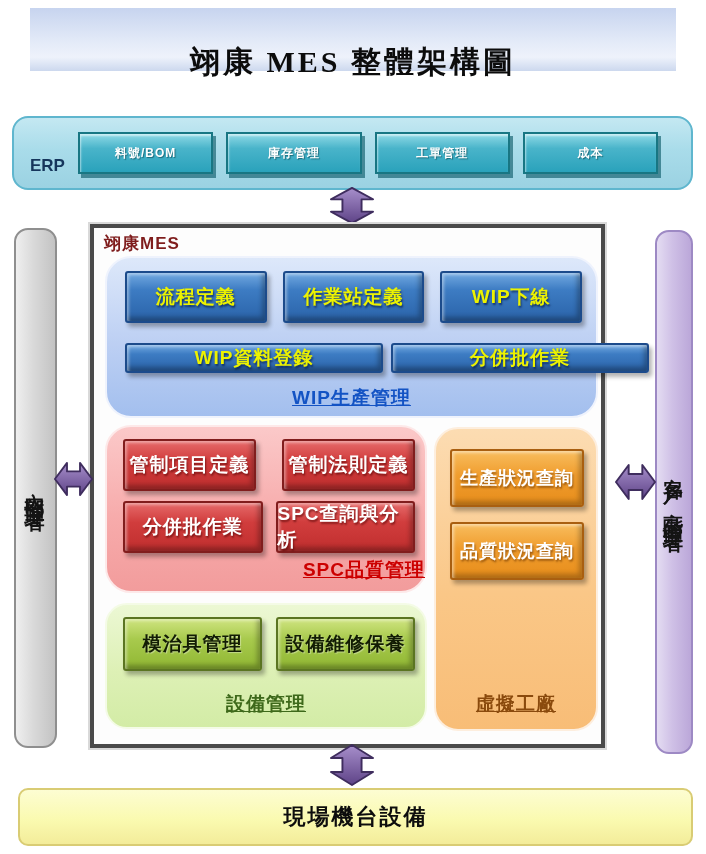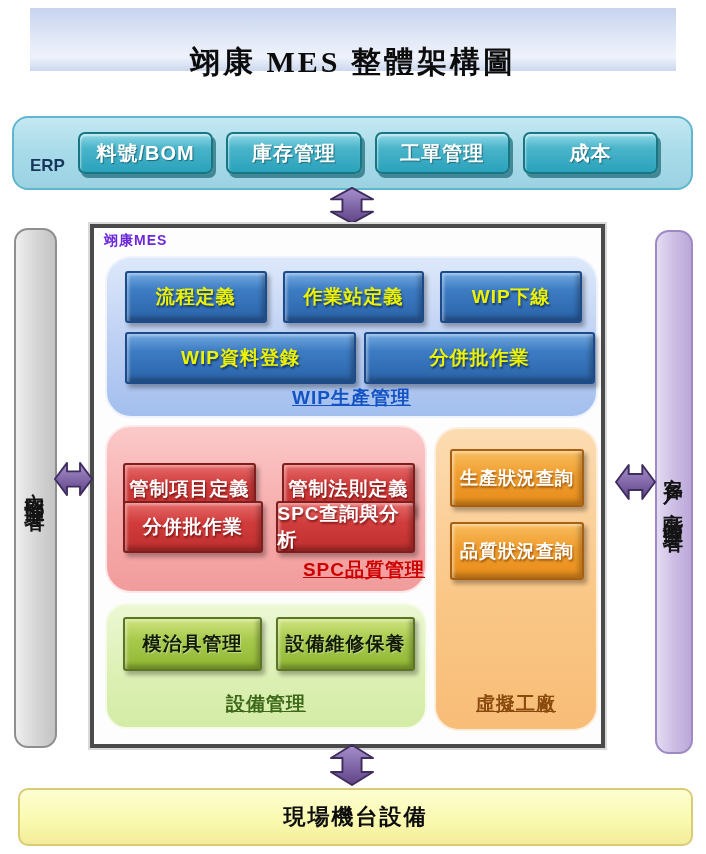--- a/index.html
+++ b/index.html
@@ -30,38 +30,38 @@
   #erp-label {
     position:absolute; left:16px; bottom:12px; font-size:17px; font-weight:bold; color:#16365c;
   }
   #erp-row {
     position:absolute; left:64px; top:14px; width:580px; height:42px;
     display:flex; gap:13px;
   }
   .erp-box {
     flex:1; display:flex; align-items:center; justify-content:center;
     background:linear-gradient(180deg,#8fd9e6 0%,#49b4ca 38%,#2aa2bb 100%);
-    border:2px solid #187683; border-radius:7px;
+    border:2px solid #187683; border-radius:0;
     box-shadow:inset 1px 2px 2px rgba(255,255,255,.55), 3px 4px 0 rgba(17,94,108,.65);
-    color:#ffffff; font-weight:bold; font-size:20px; letter-spacing:1px;
+    color:#ffffff; font-weight:bold; font-size:12px; letter-spacing:1px;
     text-shadow:1px 1px 1px rgba(0,60,70,.6);
   }
 
   
   .arrow { position:absolute; }
   .arrow svg { display:block; width:100%; height:100%; }
 
   
   #mes-panel {
     position:absolute; left:90px; top:224px; width:515px; height:524px;
     background:#fdfdfd; border:4px solid #4a4a4a;
     box-shadow:0 0 0 2px #d9d9d9;
   }
   #mes-title {
-    position:absolute; left:10px; top:4px; color:#6d28d9; font-weight:bold; font-size:14px;
+    position:absolute; left:10px; top:4px; color:#7f1d1d; font-weight:bold; font-size:17px;
     letter-spacing:1px;
   }
   .sec { position:absolute; border-radius:26px; }
   .sec-label {
     position:absolute; left:0; right:0; text-align:center;
     font-weight:bold; font-size:19px; text-decoration:underline; letter-spacing:1px;
   }
   .row { position:absolute; display:flex; }
   .box3d {
     flex:1; display:flex; align-items:center; justify-content:center;
@@ -75,36 +75,36 @@
     background:linear-gradient(180deg,#dde8fa 0%,#bccff3 55%,#a3bfee 100%);
     border:2px solid #eff3fd;
   }
   .blue-box {
     background:linear-gradient(180deg,#72a9e1 0%,#3d7cc3 35%,#2a63a9 100%);
     border:2px solid #1c4b8b;
     color:#ecf201; font-size:19px; letter-spacing:1px;
     text-shadow:1px 2px 2px rgba(0,20,60,.65);
   }
   #wip-row-1 { left:18px; top:13px; width:457px; height:52px; gap:16px; }
-  #wip-row-2 { left:18px; top:74px; width:470px; height:52px; gap:8px; }
+  #wip-row-2 { left:18px; top:74px; width:524px; height:52px; gap:8px;align-items:center; }
   #wip-label { bottom:5px; color:#1353c4; }
 
   
   #spc-section {
     left:11px; top:197px; width:322px; height:168px;
     background:linear-gradient(180deg,#fbc9c9 0%,#f7abab 55%,#f29c9c 100%);
     border:2px solid #fde9e9;
   }
   .red-box {
     background:linear-gradient(180deg,#e66a6a 0%,#d13d3d 40%,#c02e2e 100%);
     border:2px solid #811d1d;
     color:#ffffff; font-size:19px; letter-spacing:1px;
     text-shadow:1px 2px 2px rgba(80,0,0,.6);
   }
-  #spc-row-1 { left:16px; top:12px; width:292px; height:52px; gap:26px;margin-top:24px; }
+  #spc-row-1 { left:16px; top:12px; width:292px; height:52px; gap:26px; }
   #spc-row-2 { left:16px; top:74px; width:292px; height:52px; gap:13px; }
   #spc-label { bottom:8px; color:#cc0000;text-align:right; }
 
   
   #equipment-section {
     left:11px; top:375px; width:322px; height:126px; border-radius:22px;
     background:linear-gradient(180deg,#ecf8d4 0%,#ddf0b5 55%,#d3ecA6 100%);
     border:2px solid #f4fbe6;
   }
   .green-box {

